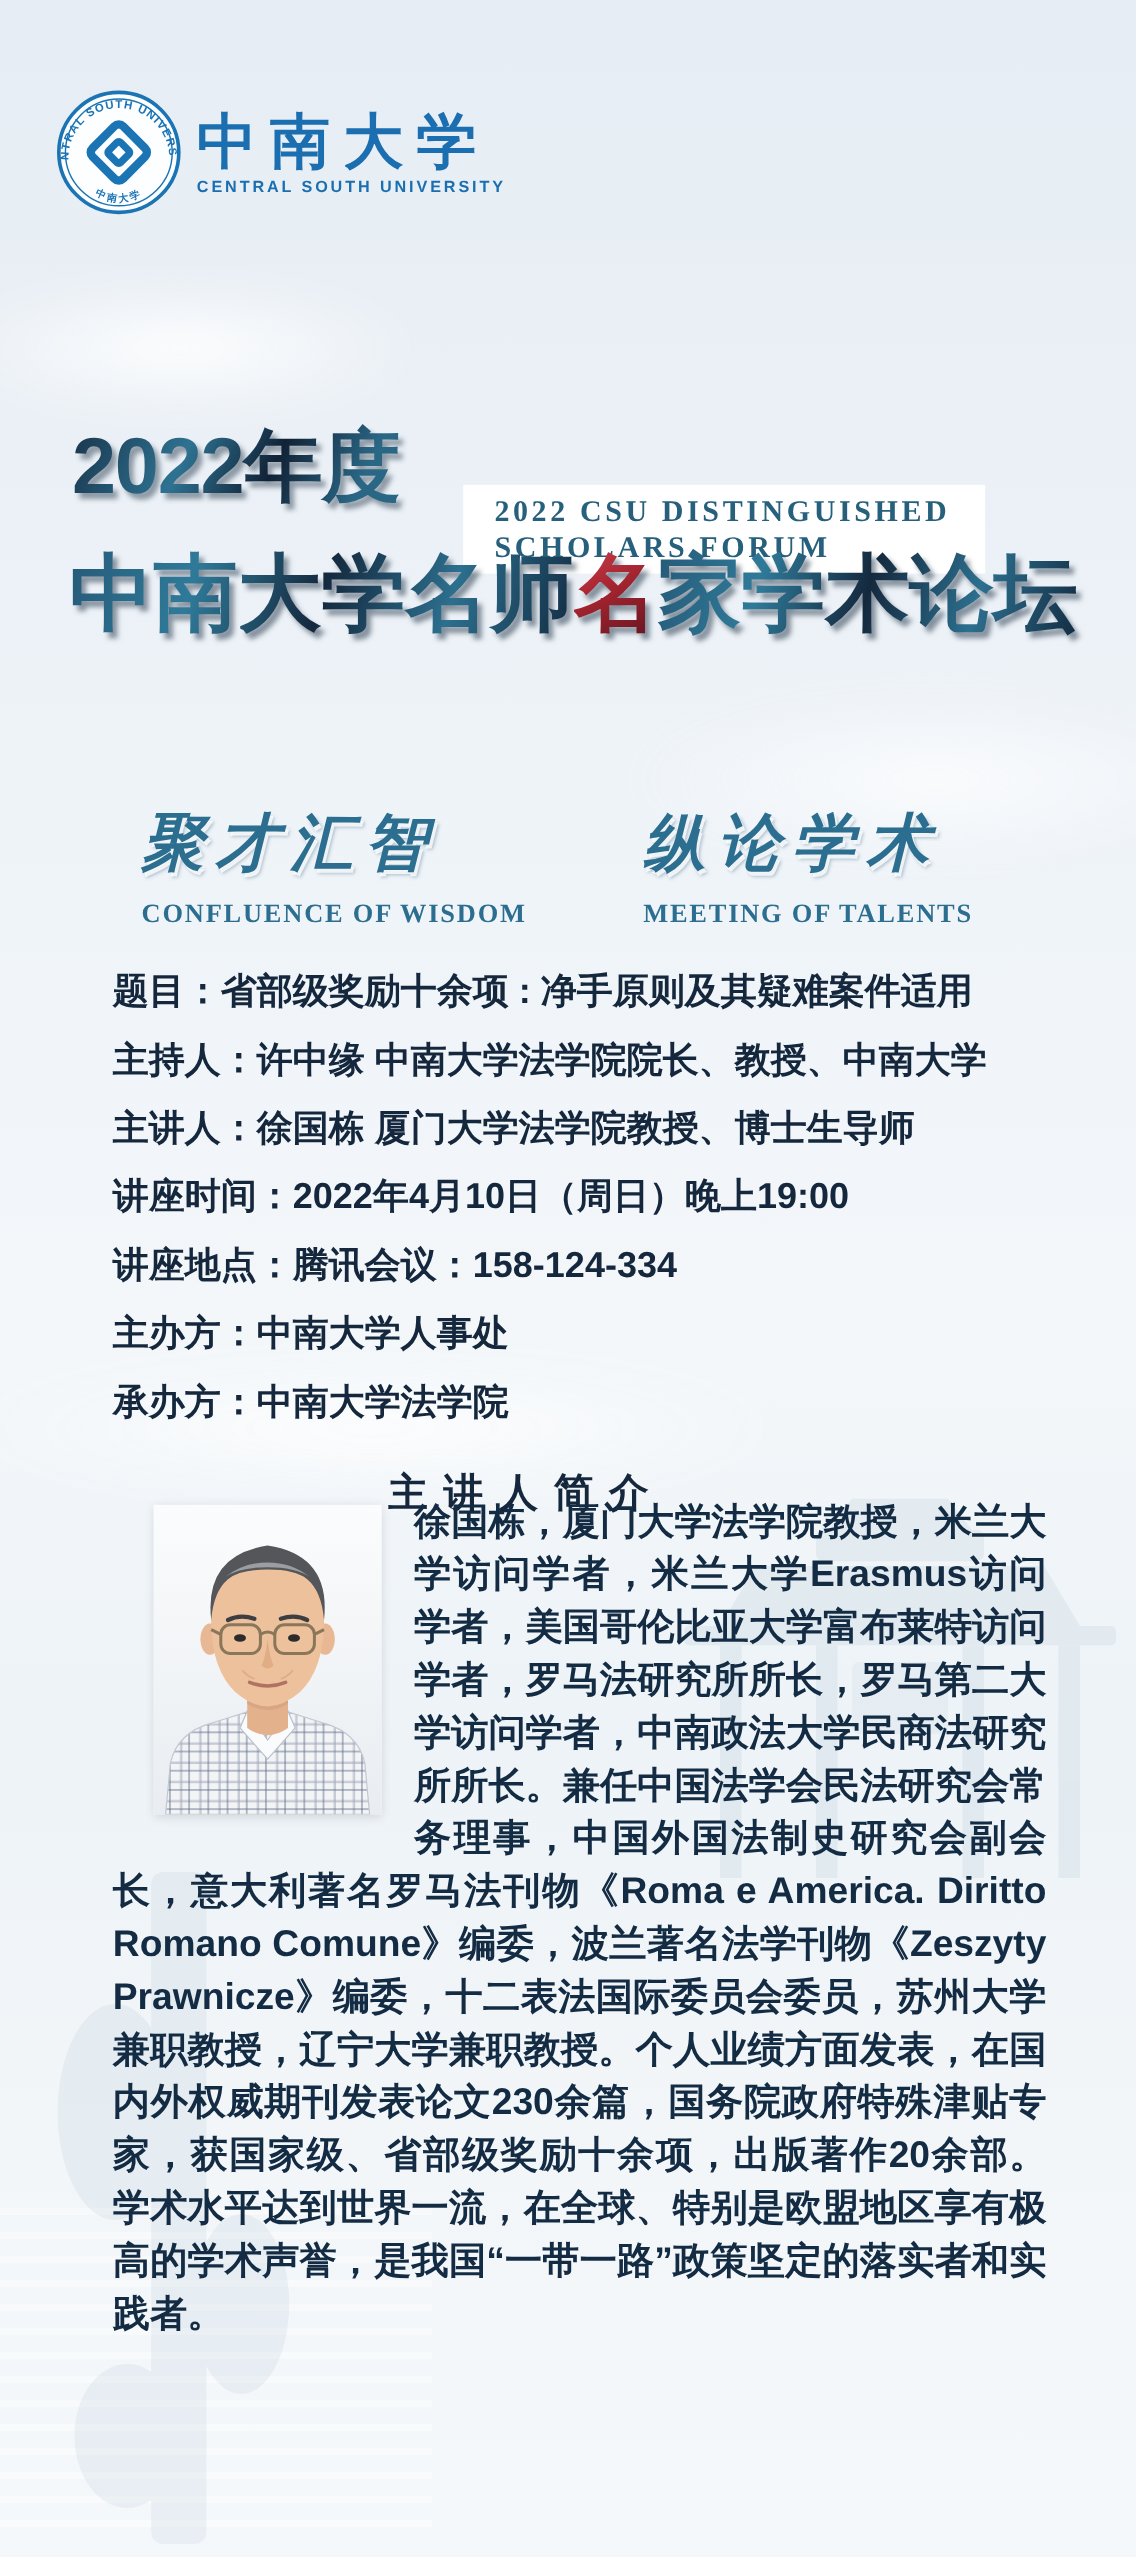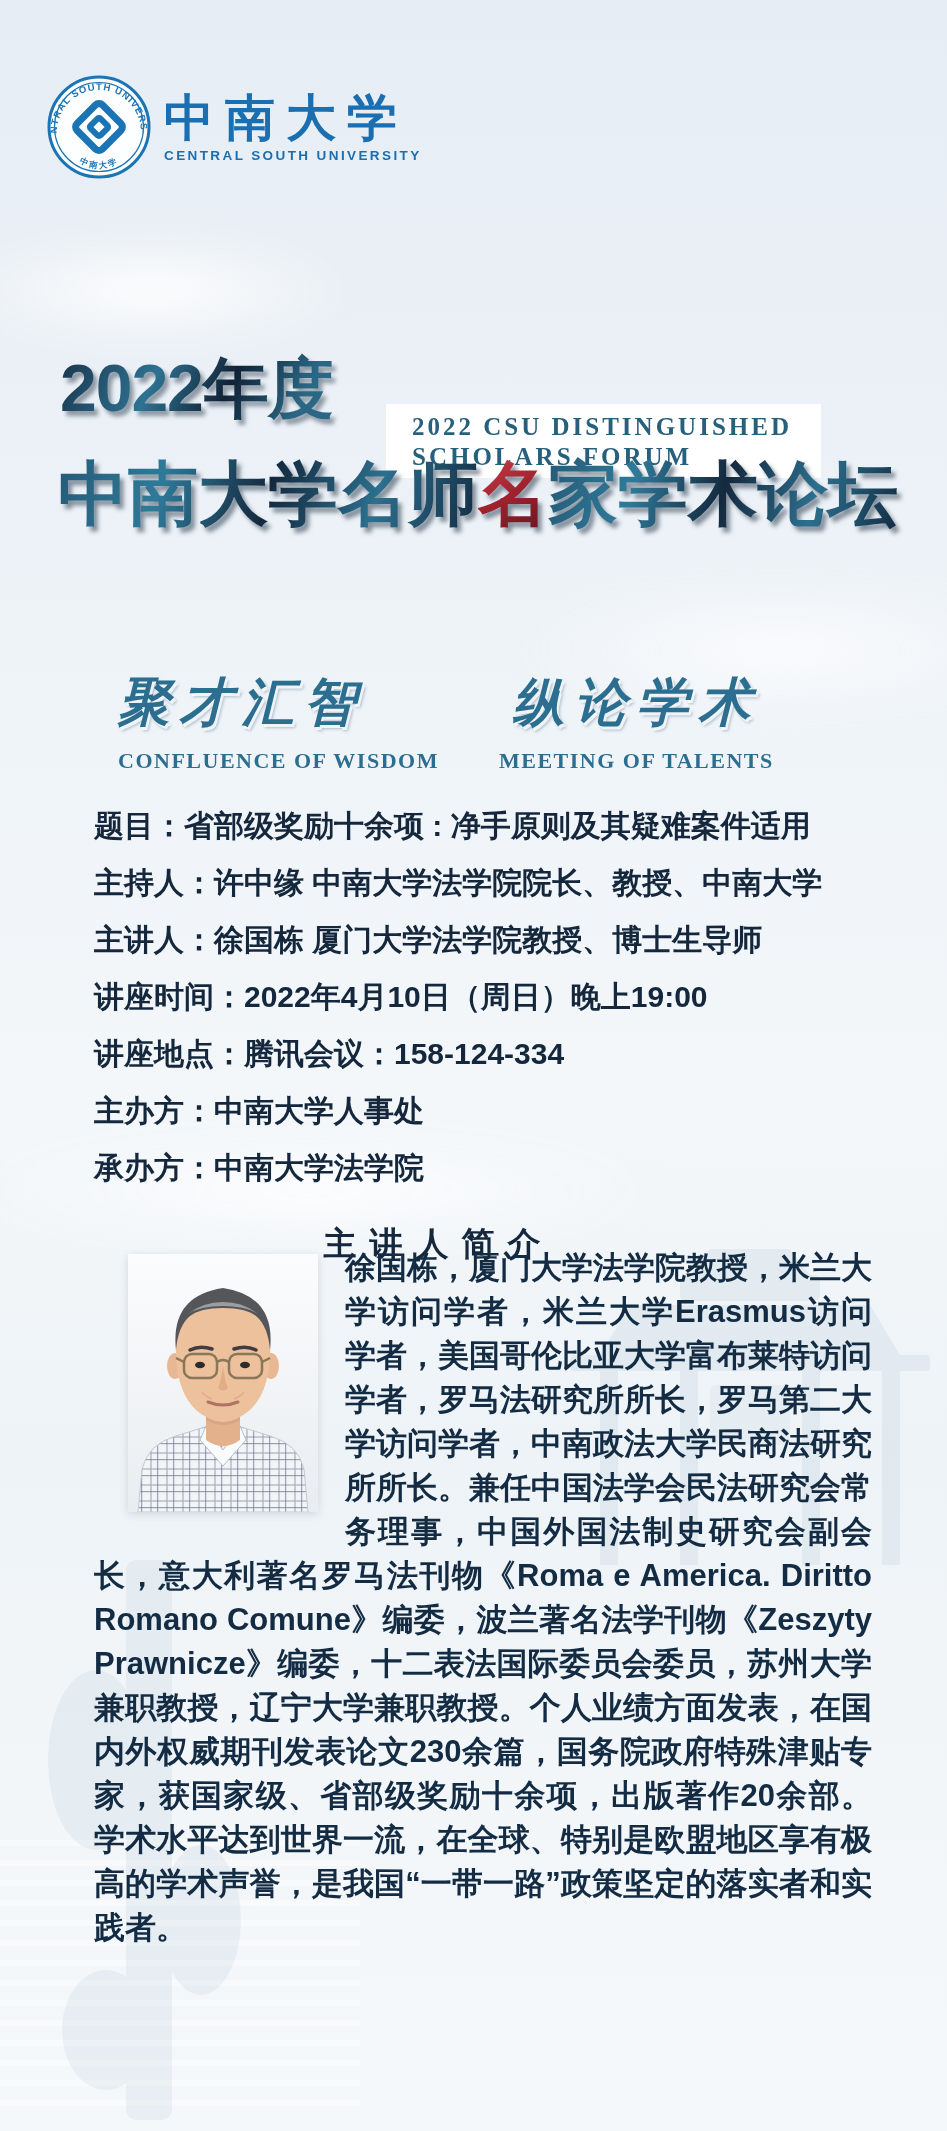--- a/index.html
+++ b/index.html
@@ -51,21 +51,21 @@
     -webkit-background-clip:text; background-clip:text; color:transparent;
   }
   .grad-red{
     background:linear-gradient(150deg,#c53a47 10%,#a3242f 45%,#6e1722 90%);
     -webkit-background-clip:text; background-clip:text; color:transparent;
   }
 
   
   .slogans{ position:absolute; left:0; top:668px; width:947px; }
   .slogan{ position:absolute; top:0; }
-  .slogan.s1{ left:118px; } .slogan.s2{ left:499px;text-align:center; }
+  .slogan.s1{ left:118px; } .slogan.s2{ left:536px; }
   .slogan-cn{
     font-size:52px; font-weight:900; font-style:italic; letter-spacing:10px; color:#2c6e90;
     text-shadow:2px 3px 0 rgba(255,255,255,.8), 3px 4px 3px rgba(44,90,120,.35);
   }
   .slogan-en{
     margin-top:10px; font-family:"Liberation Serif","DejaVu Serif",serif;
     font-size:22px; letter-spacing:1.5px; color:#2c6e90; font-weight:600;
   }
 
   

